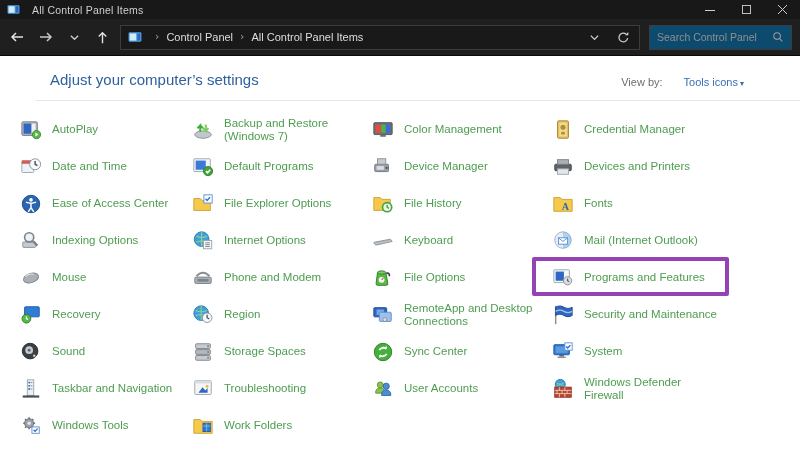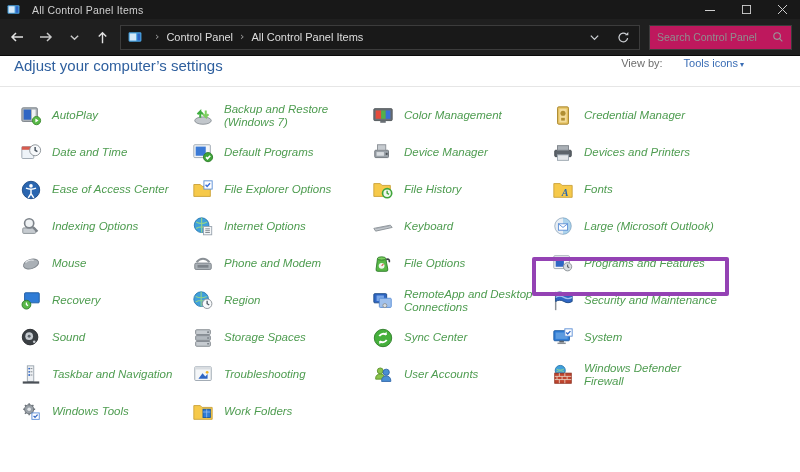--- a/index.html
+++ b/index.html
@@ -14,34 +14,34 @@
 
   
   .navbar { height:37px; background:#1f1f1f; border-bottom:1px solid #0a0a0a; display:flex; align-items:center; padding:0 8px 0 0; }
   .nav-arrows { width:120px; display:flex; align-items:center; justify-content:space-evenly; flex:0 0 120px; }
   .nav-btn { display:flex; align-items:center; justify-content:center; width:22px; height:22px; }
   .address-bar { flex:1; height:25px; background:#191919; border:1px solid #3c3c3c; display:flex; align-items:center; padding:0 9px 0 7px; margin-right:9px; }
   .crumb-icon { display:flex; margin-right:6px; }
   .crumb-sep { color:#9f9f9f; font-size:11px; margin:0 7px 1px 7px; font-family:"DejaVu Sans", sans-serif; }
   .crumb { font-size:11px; color:#dedede; white-space:nowrap; }
   .address-right { margin-left:auto; display:flex; align-items:center; gap:16px; }
-  .search-box { width:143px; flex:0 0 143px; height:25px; background:#be185d; border:1px solid #3c3c3c; display:flex; align-items:center; padding:0 7px;gap:9px; }
+  .search-box { width:143px; flex:0 0 143px; height:25px; background:#0c4a6e; border:1px solid #3c3c3c; display:flex; align-items:center; padding:0 7px;gap:9px; }
   .search-box input { flex:1; min-width:0; background:transparent; border:none; outline:none; font-family:"Liberation Sans", sans-serif; font-size:10.5px; color:#c5c5c5; }
   .search-box input::placeholder { color:#8f8f8f; opacity:1; }
 
   
   .content { height:415px; background:#ffffff; }
-  .content-header { display:flex; align-items:flex-start; padding:1px 16px 12px 14px; border-bottom:1px solid #e6e6e6; }
+  .content-header { display:flex; align-items:flex-end; padding:15px 16px 12px 14px; border-bottom:1px solid #e6e6e6;margin-left:36px; }
   .page-title { font-size:15px; font-weight:400; color:#2e5f9e; }
   .view-by { margin-left:auto; display:flex; align-items:center; gap:21px; font-size:11px; margin-right:40px; }
   .view-by-label { color:#6e6e6e; }
   .view-by-value { color:#3a6db5; cursor:default; }
   .view-by-arrow { font-size:8px; margin-left:2px; font-family:"DejaVu Sans", sans-serif; }
 
-  .grid { display:grid; grid-template-columns:172px 180px 180px 1fr; grid-auto-rows:37px; padding:10px 10px 0 20px;font-style:italic; }
+  .grid { display:grid; grid-template-columns:172px 180px 180px 1fr; grid-auto-rows:37px; padding:10px 10px 0 20px; }
   .cp-item { display:flex; align-items:center; }
   .cp-icon { width:22px; height:22px; flex:0 0 22px; margin-right:10px; display:flex; align-items:center; justify-content:center; }
   .cp-icon svg { display:block; }
   .cp-label { font-size:11.5px; line-height:13px; color:#4e9c50; white-space:nowrap; }
 
   .highlight-box { position:absolute; left:532px; top:257px; width:197px; height:39px; border:4px solid #9442b4; border-radius:2px; pointer-events:none; }
 </style>
 </head>
 <body>
 
@@ -304,21 +304,21 @@
       </div>
       <div class="cp-item">
         <span class="cp-icon">
           <svg viewBox="0 0 24 24" width="22" height="22">
             <circle cx="12" cy="11" r="9" fill="#e8eef4" stroke="#9ab0c4"></circle>
             <path d="M12 2a9 9 0 010 18z" fill="#3fa0dc" fill-opacity="0.35"></path>
             <rect x="7" y="8.5" width="10" height="7" fill="#fff" stroke="#5b8ed6"></rect>
             <path d="M7 8.5l5 4 5-4" stroke="#5b8ed6" fill="none"></path>
           </svg>
         </span>
-        <span class="cp-label">Large (Microsoft Outlook)</span>
+        <span class="cp-label">Mail (Internet Outlook)</span>
       </div>
       <div class="cp-item">
         <span class="cp-icon">
           <svg viewBox="0 0 24 24" width="22" height="22">
             <ellipse cx="12" cy="12" rx="8.5" ry="5" transform="rotate(-18 12 12)" fill="#aab0b6" stroke="#7d838a"></ellipse>
             <path d="M6 10.5c2-2.5 6-3.5 9-2.5" stroke="#e4e7ea" stroke-width="1.2" fill="none"></path>
           </svg>
         </span>
         <span class="cp-label">Mouse</span>
       </div>

